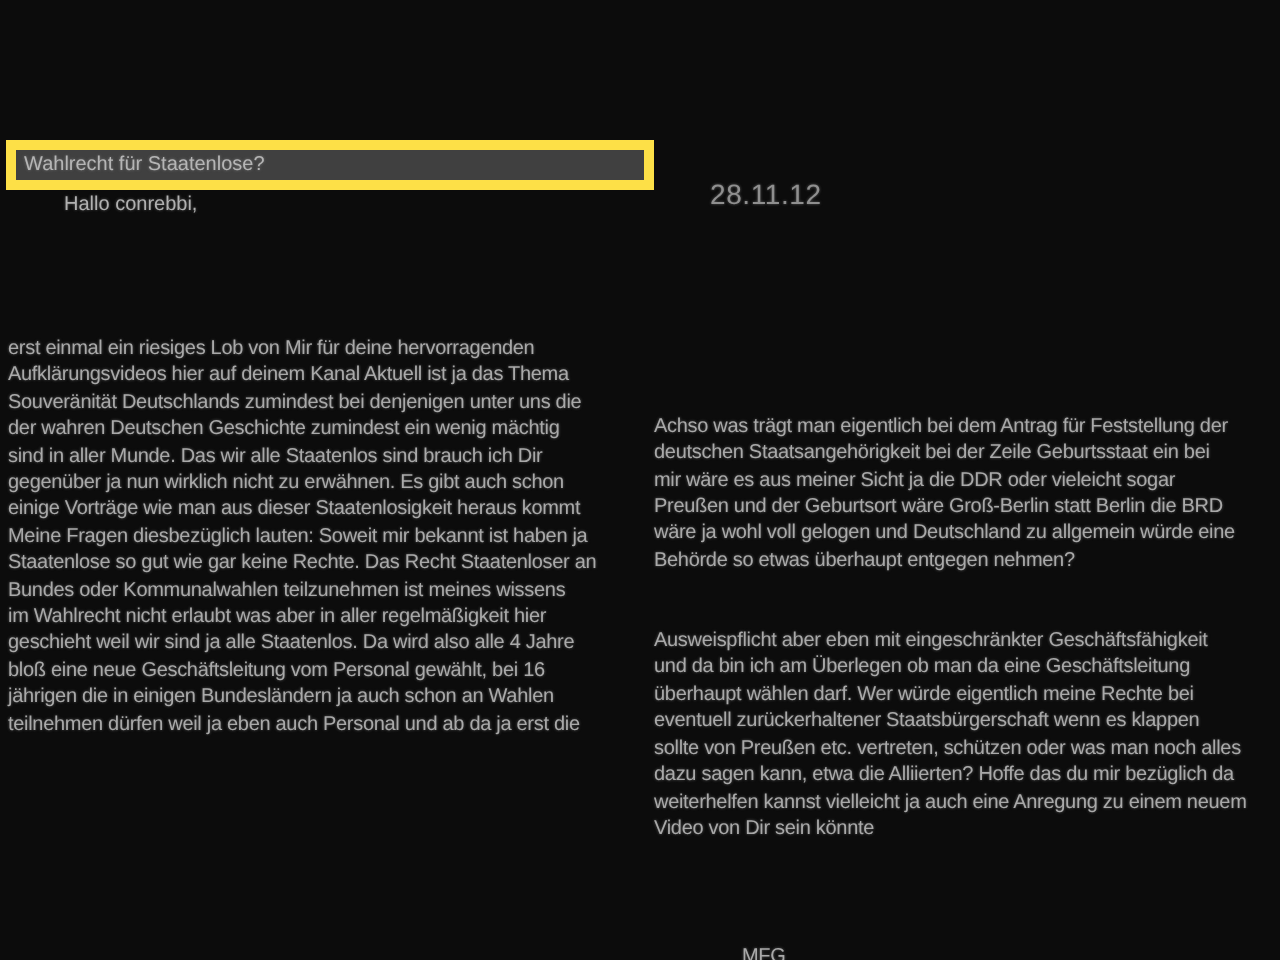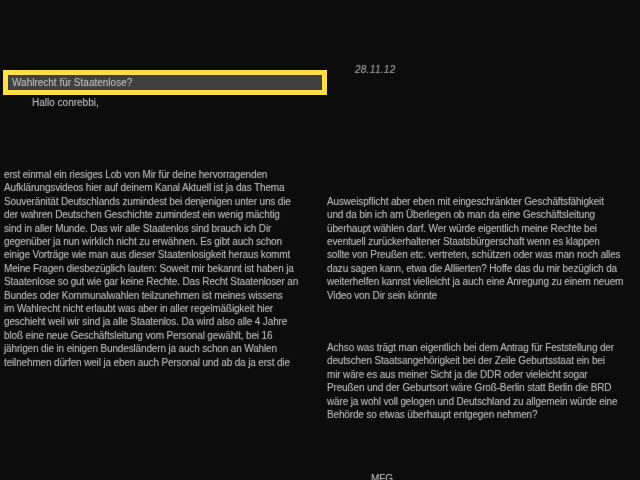--- a/index.html
+++ b/index.html
@@ -30,25 +30,24 @@
     padding: 1px 4px;
     font-size: 10px;
     line-height: 13px;
     color: #b5b5b5;
     white-space: nowrap;
     overflow: hidden;
   }
   .date {
     position: absolute;
     left: 355px;
-    top: 64px;
-    font-size: 10px;
+    top: 89px;
+    font-size: 14px;
     color: #8f8f8f;
     letter-spacing: 0.3px;
-    font-style: italic;
   }
   .greeting {
     position: absolute;
     left: 4px;
     top: 97px;
     font-size: 10px;
     color: #b0b0b0;
     margin-left: 28px;
   }
   .col {
@@ -89,31 +88,31 @@
 Meine Fragen diesbezüglich lauten: Soweit mir bekannt ist haben ja
 Staatenlose so gut wie gar keine Rechte. Das Recht Staatenloser an
 Bundes oder Kommunalwahlen teilzunehmen ist meines wissens
 im Wahlrecht nicht erlaubt was aber in aller regelmäßigkeit hier
 geschieht weil wir sind ja alle Staatenlos. Da wird also alle 4 Jahre
 bloß eine neue Geschäftsleitung vom Personal gewählt, bei 16
 jährigen die in einigen Bundesländern ja auch schon an Wahlen
 teilnehmen dürfen weil ja eben auch Personal und ab da ja erst die</div>
 
   <div class="col right">
+    <div class="para para2 blurtext">Achso was trägt man eigentlich bei dem Antrag für Feststellung der
+deutschen Staatsangehörigkeit bei der Zeile Geburtsstaat ein bei
+mir wäre es aus meiner Sicht ja die DDR oder vieleicht sogar
+Preußen und der Geburtsort wäre Groß-Berlin statt Berlin die BRD
+wäre ja wohl voll gelogen und Deutschland zu allgemein würde eine
+Behörde so etwas überhaupt entgegen nehmen?</div>
     <div class="para blurtext">Ausweispflicht aber eben mit eingeschränkter Geschäftsfähigkeit
 und da bin ich am Überlegen ob man da eine Geschäftsleitung
 überhaupt wählen darf. Wer würde eigentlich meine Rechte bei
 eventuell zurückerhaltener Staatsbürgerschaft wenn es klappen
 sollte von Preußen etc. vertreten, schützen oder was man noch alles
 dazu sagen kann, etwa die Alliierten? Hoffe das du mir bezüglich da
 weiterhelfen kannst vielleicht ja auch eine Anregung zu einem neuem
 Video von Dir sein könnte</div>
-    <div class="para para2 blurtext">Achso was trägt man eigentlich bei dem Antrag für Feststellung der
-deutschen Staatsangehörigkeit bei der Zeile Geburtsstaat ein bei
-mir wäre es aus meiner Sicht ja die DDR oder vieleicht sogar
-Preußen und der Geburtsort wäre Groß-Berlin statt Berlin die BRD
-wäre ja wohl voll gelogen und Deutschland zu allgemein würde eine
-Behörde so etwas überhaupt entgegen nehmen?</div>
     <div class="signoff blurtext">MFG</div>
     
   </div>
 
 </div>
 
 </body></html>

